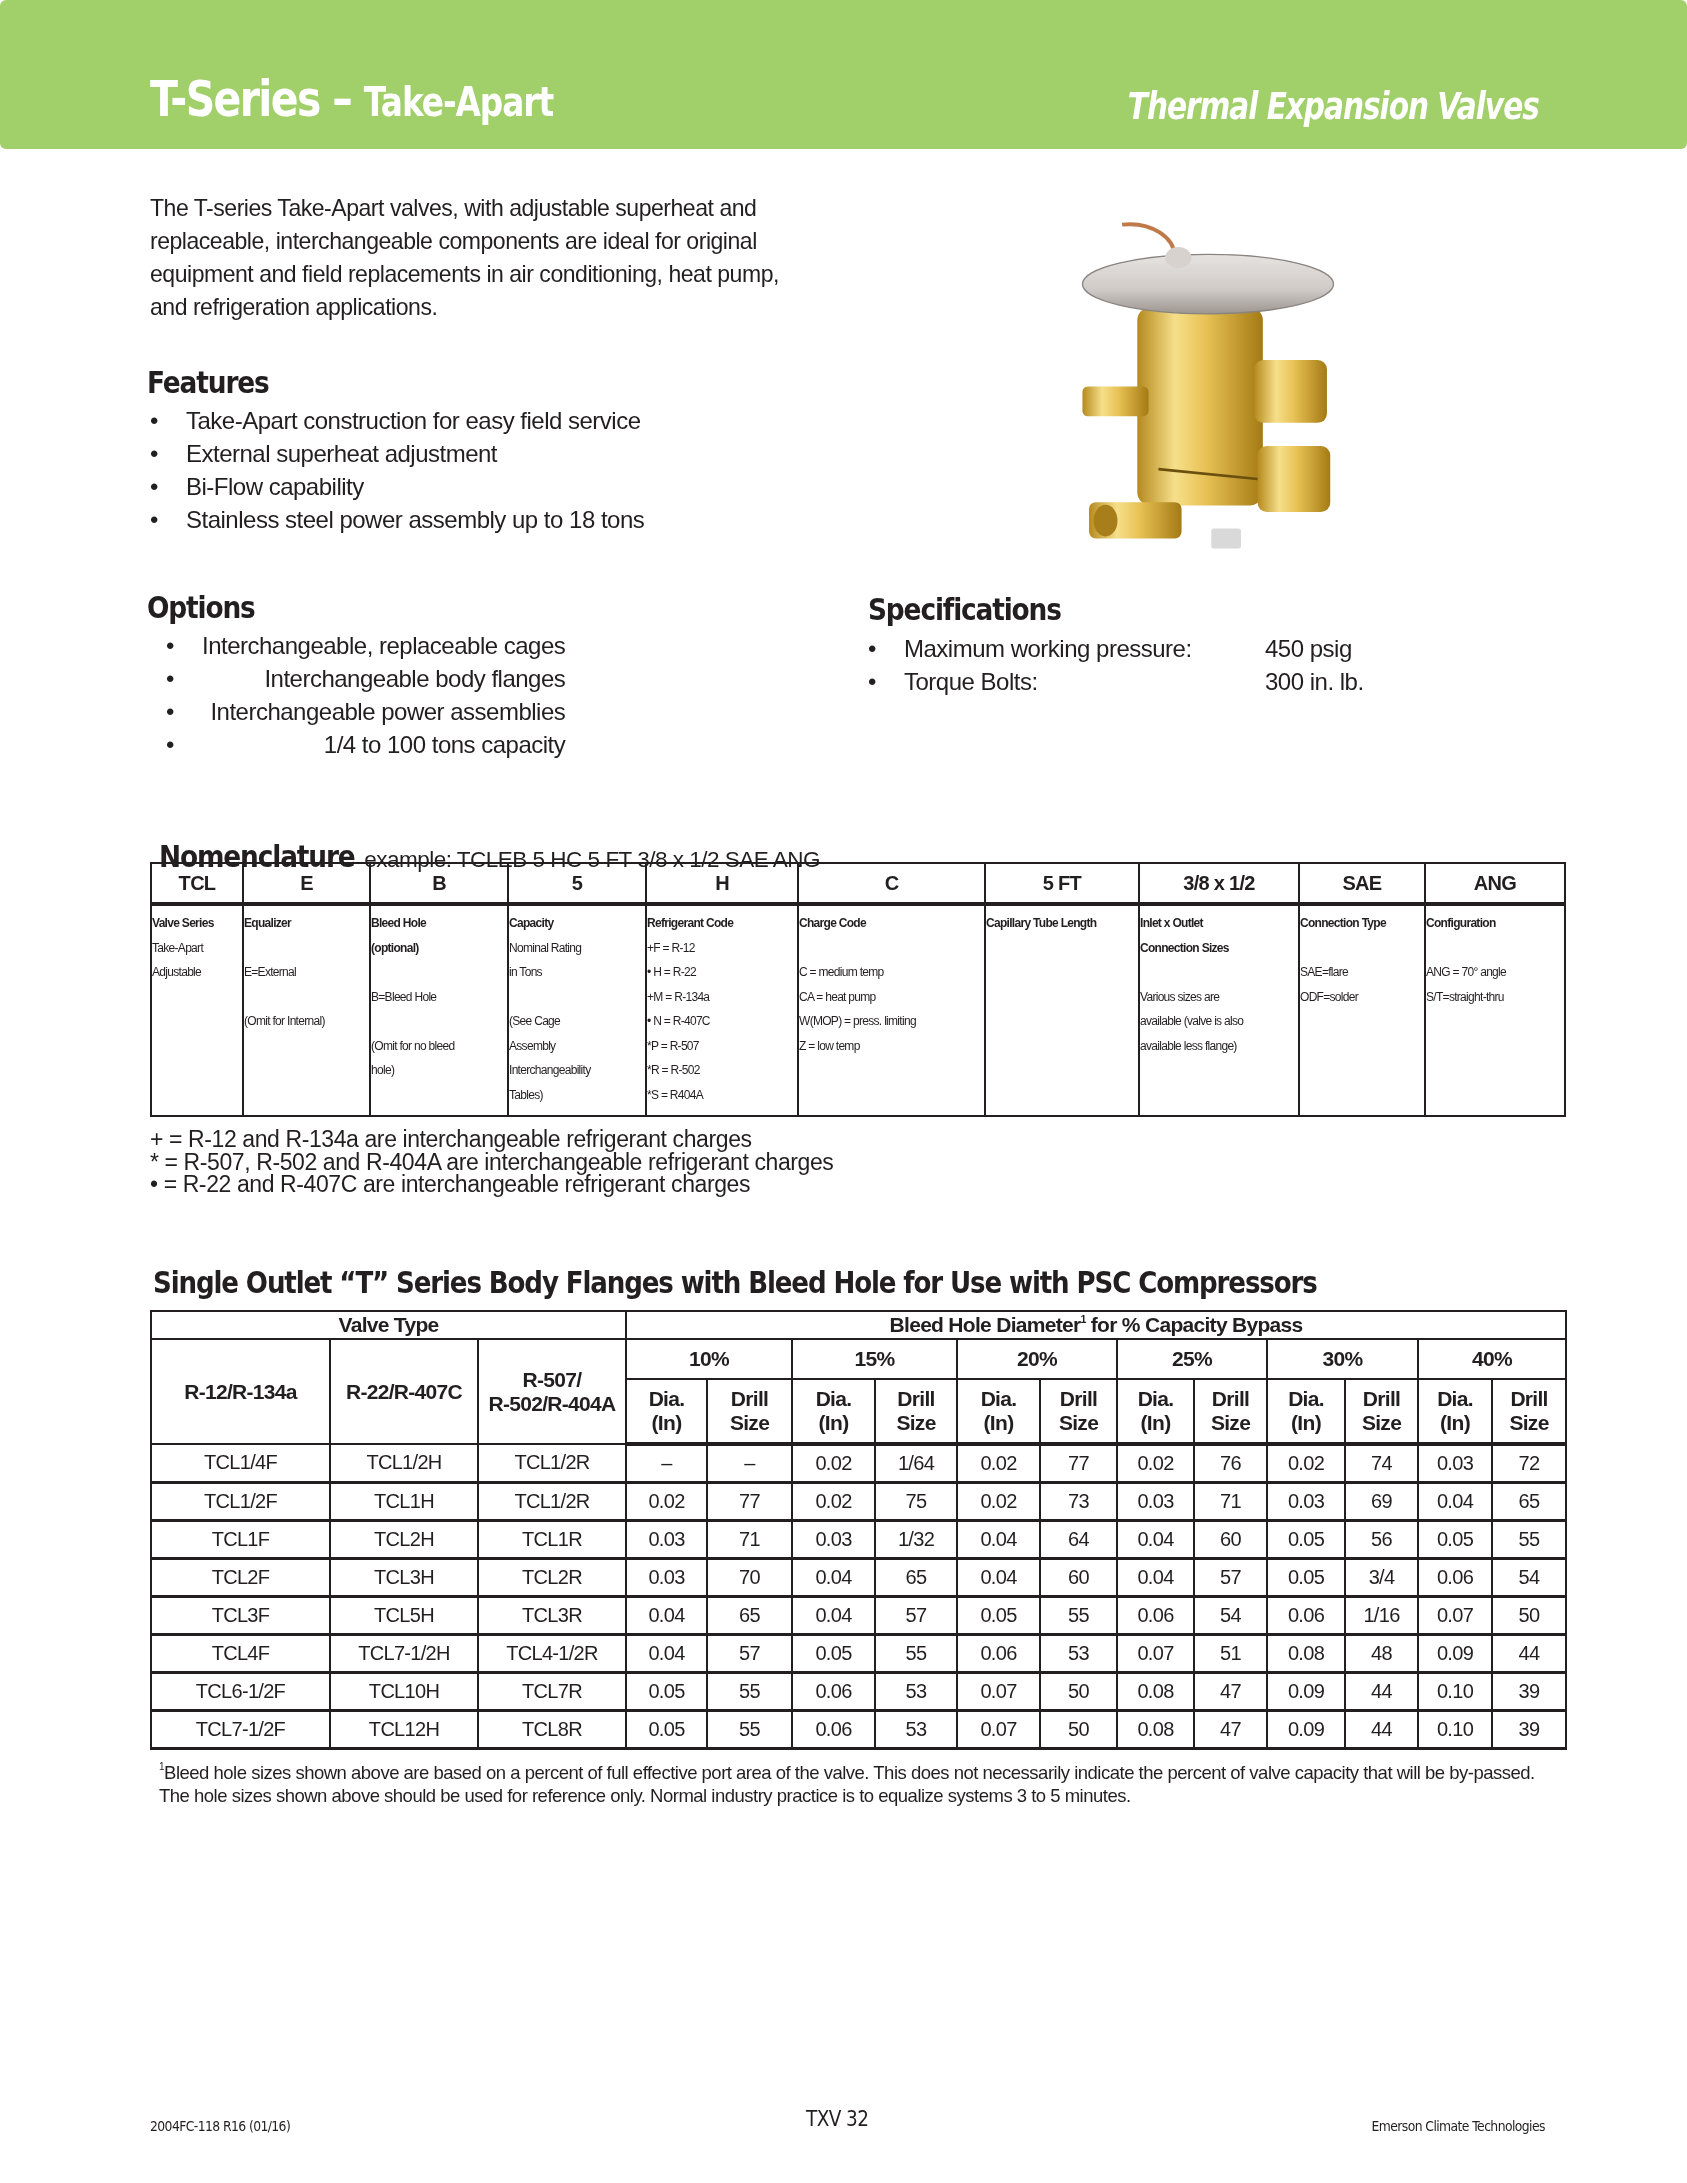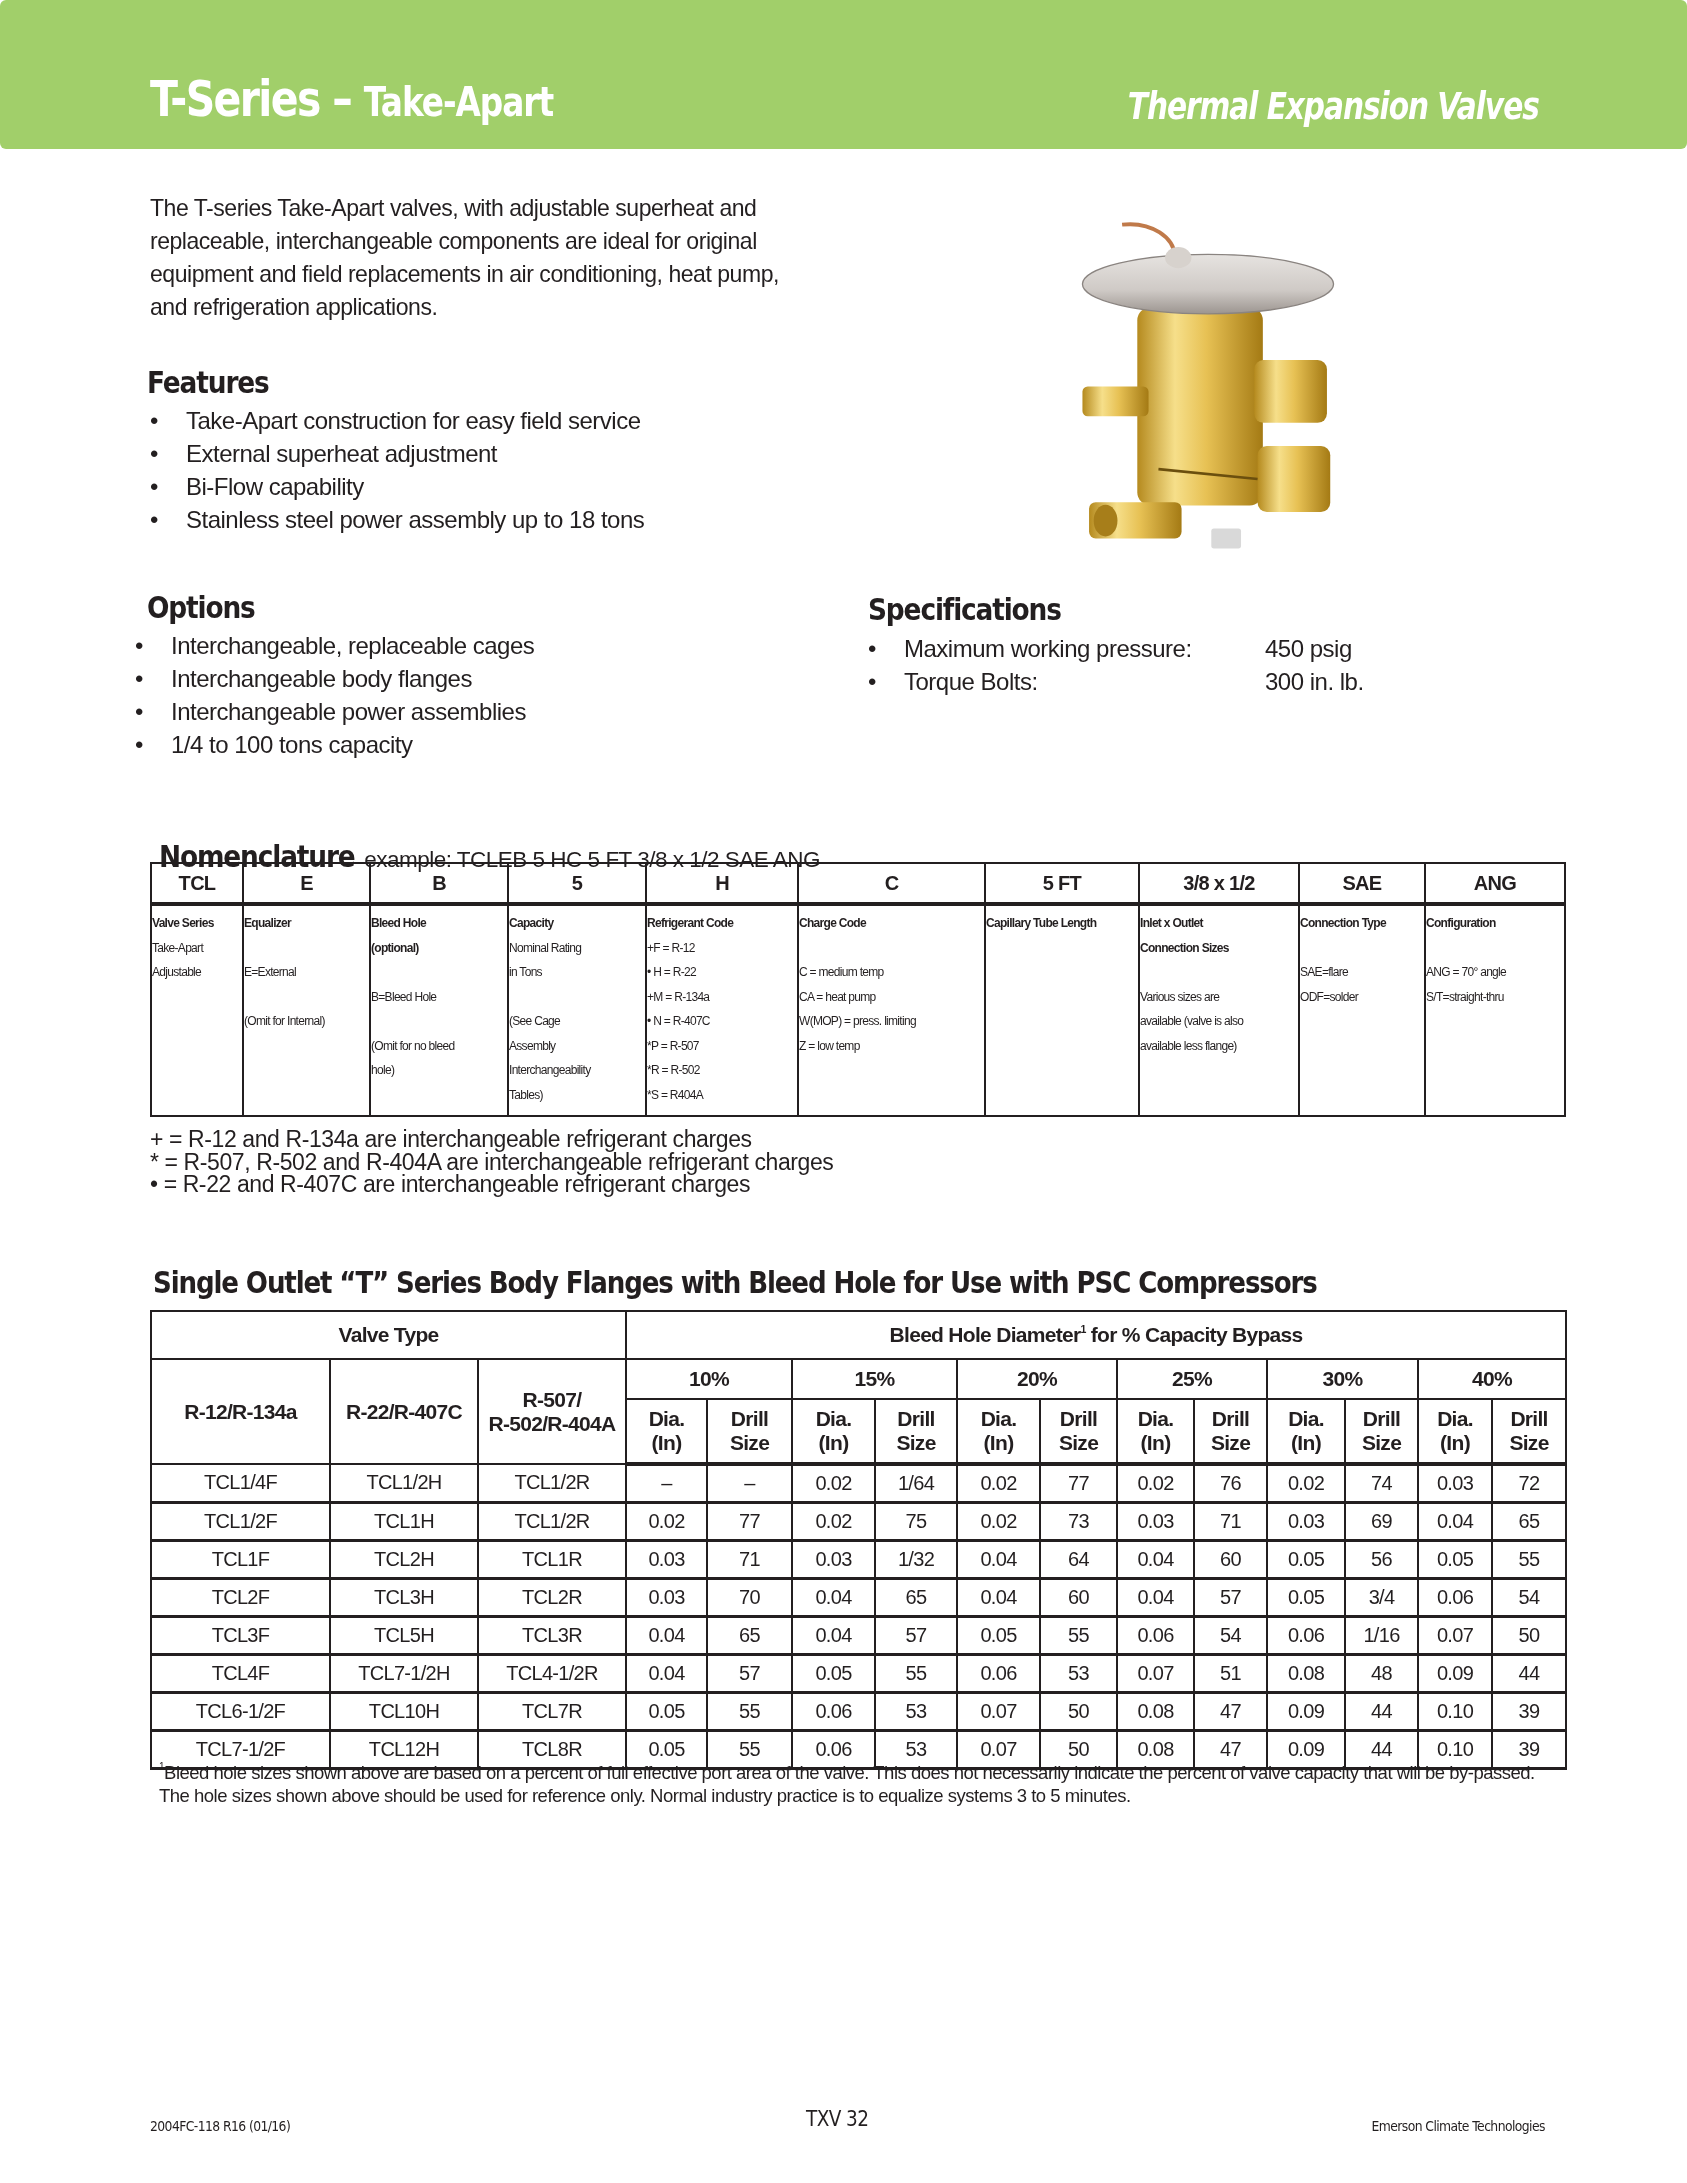--- a/index.html
+++ b/index.html
@@ -35,21 +35,21 @@
   .nom td .line { display: block; }
   .nom td .gap { display: block; height: 24.5px; }
 
   .notes { position: absolute; left: 150px; top: 1128px; font-size: 23px; line-height: 22.5px; letter-spacing: -0.4px; }
 
   .flange-title { position: absolute; left: 153px; top: 1265px; font-family: "DejaVu Sans", sans-serif; font-weight: bold; font-size: 30px; letter-spacing: -1.3px; transform: scaleX(0.87); transform-origin: left top; white-space: nowrap; }
 
   .fl { left: 150px; top: 1310px; width: 1413px; }
   .fl th, .fl td { border: 2px solid #231f20; text-align: center; vertical-align: middle; font-family: "Liberation Sans", sans-serif; letter-spacing: -0.7px; }
   .fl th { font-weight: bold; font-size: 21px; line-height: 24px; }
-  .fl tr.r1 th { height: 48px; }
+  .fl tr.r1 th { height: 28px; }
   .fl tr.r2 th { height: 40px; }
   .fl tr.r3 th { height: 65px; border-bottom-width: 4px; margin-top: 8px; }
   .fl td { height: 38px; font-size: 20px; border-bottom-width: 3.3px; }
   .fl sup { font-size: 10.6px; vertical-align: top; line-height: 13.2px; }
 
   .footnote { position: absolute; left: 159px; top: 1762px; width: 1403px; font-size: 18.5px; line-height: 22.5px; letter-spacing: -0.5px; }
   .footnote sup { font-size: 10px; vertical-align: top; line-height: 10px; }
 
   .footer-left { position: absolute; left: 150px; top: 2117px; font-family: "DejaVu Sans", sans-serif; font-size: 14.6px; letter-spacing: -0.7px; transform: scaleX(0.85); transform-origin: left top; }
   .footer-center { position: absolute; left: 806px; top: 2107px; font-family: "DejaVu Sans", sans-serif; font-size: 21px; letter-spacing: -0.7px; transform: scaleX(0.88); transform-origin: left top; }
@@ -96,21 +96,21 @@
     <ellipse cx="70" cy="458" rx="18" ry="24" fill="#a77e1a"></ellipse>
     <rect x="35" y="255" width="100" height="45" rx="8" fill="url(#brass)"></rect>
     <line x1="150" y1="380" x2="300" y2="395" stroke="#6b4f0e" stroke-width="4"></line>
     <rect x="230" y="470" width="45" height="30" rx="4" fill="#d9d9d9"></rect>
     <ellipse cx="225" cy="100" rx="190" ry="45" fill="url(#steel)" stroke="#8a8480" stroke-width="2"></ellipse>
     <ellipse cx="180" cy="60" rx="20" ry="16" fill="#d7d2cd"></ellipse>
   </svg>
 </div>
 
 <div class="h2" style="left:147px; top:590px;">Options</div>
-<ul class="bullets" style="left:135px; top:629px;">
+<ul class="bullets" style="left:166px; top:629px;text-align:right;">
   <li>Interchangeable, replaceable cages</li>
   <li>Interchangeable body flanges</li>
   <li>Interchangeable power assemblies</li>
   <li>1/4 to 100 tons capacity</li>
 </ul>
 
 <div class="h2" style="left:868px; top:592px;">Specifications</div>
 <ul class="bullets" style="left:868px; top:632px; width:529px;">
   <li><span>Maximum working pressure:</span><span class="spec-val">450 psig</span></li>
   <li><span>Torque Bolts:</span><span class="spec-val">300 in. lb.</span></li>

